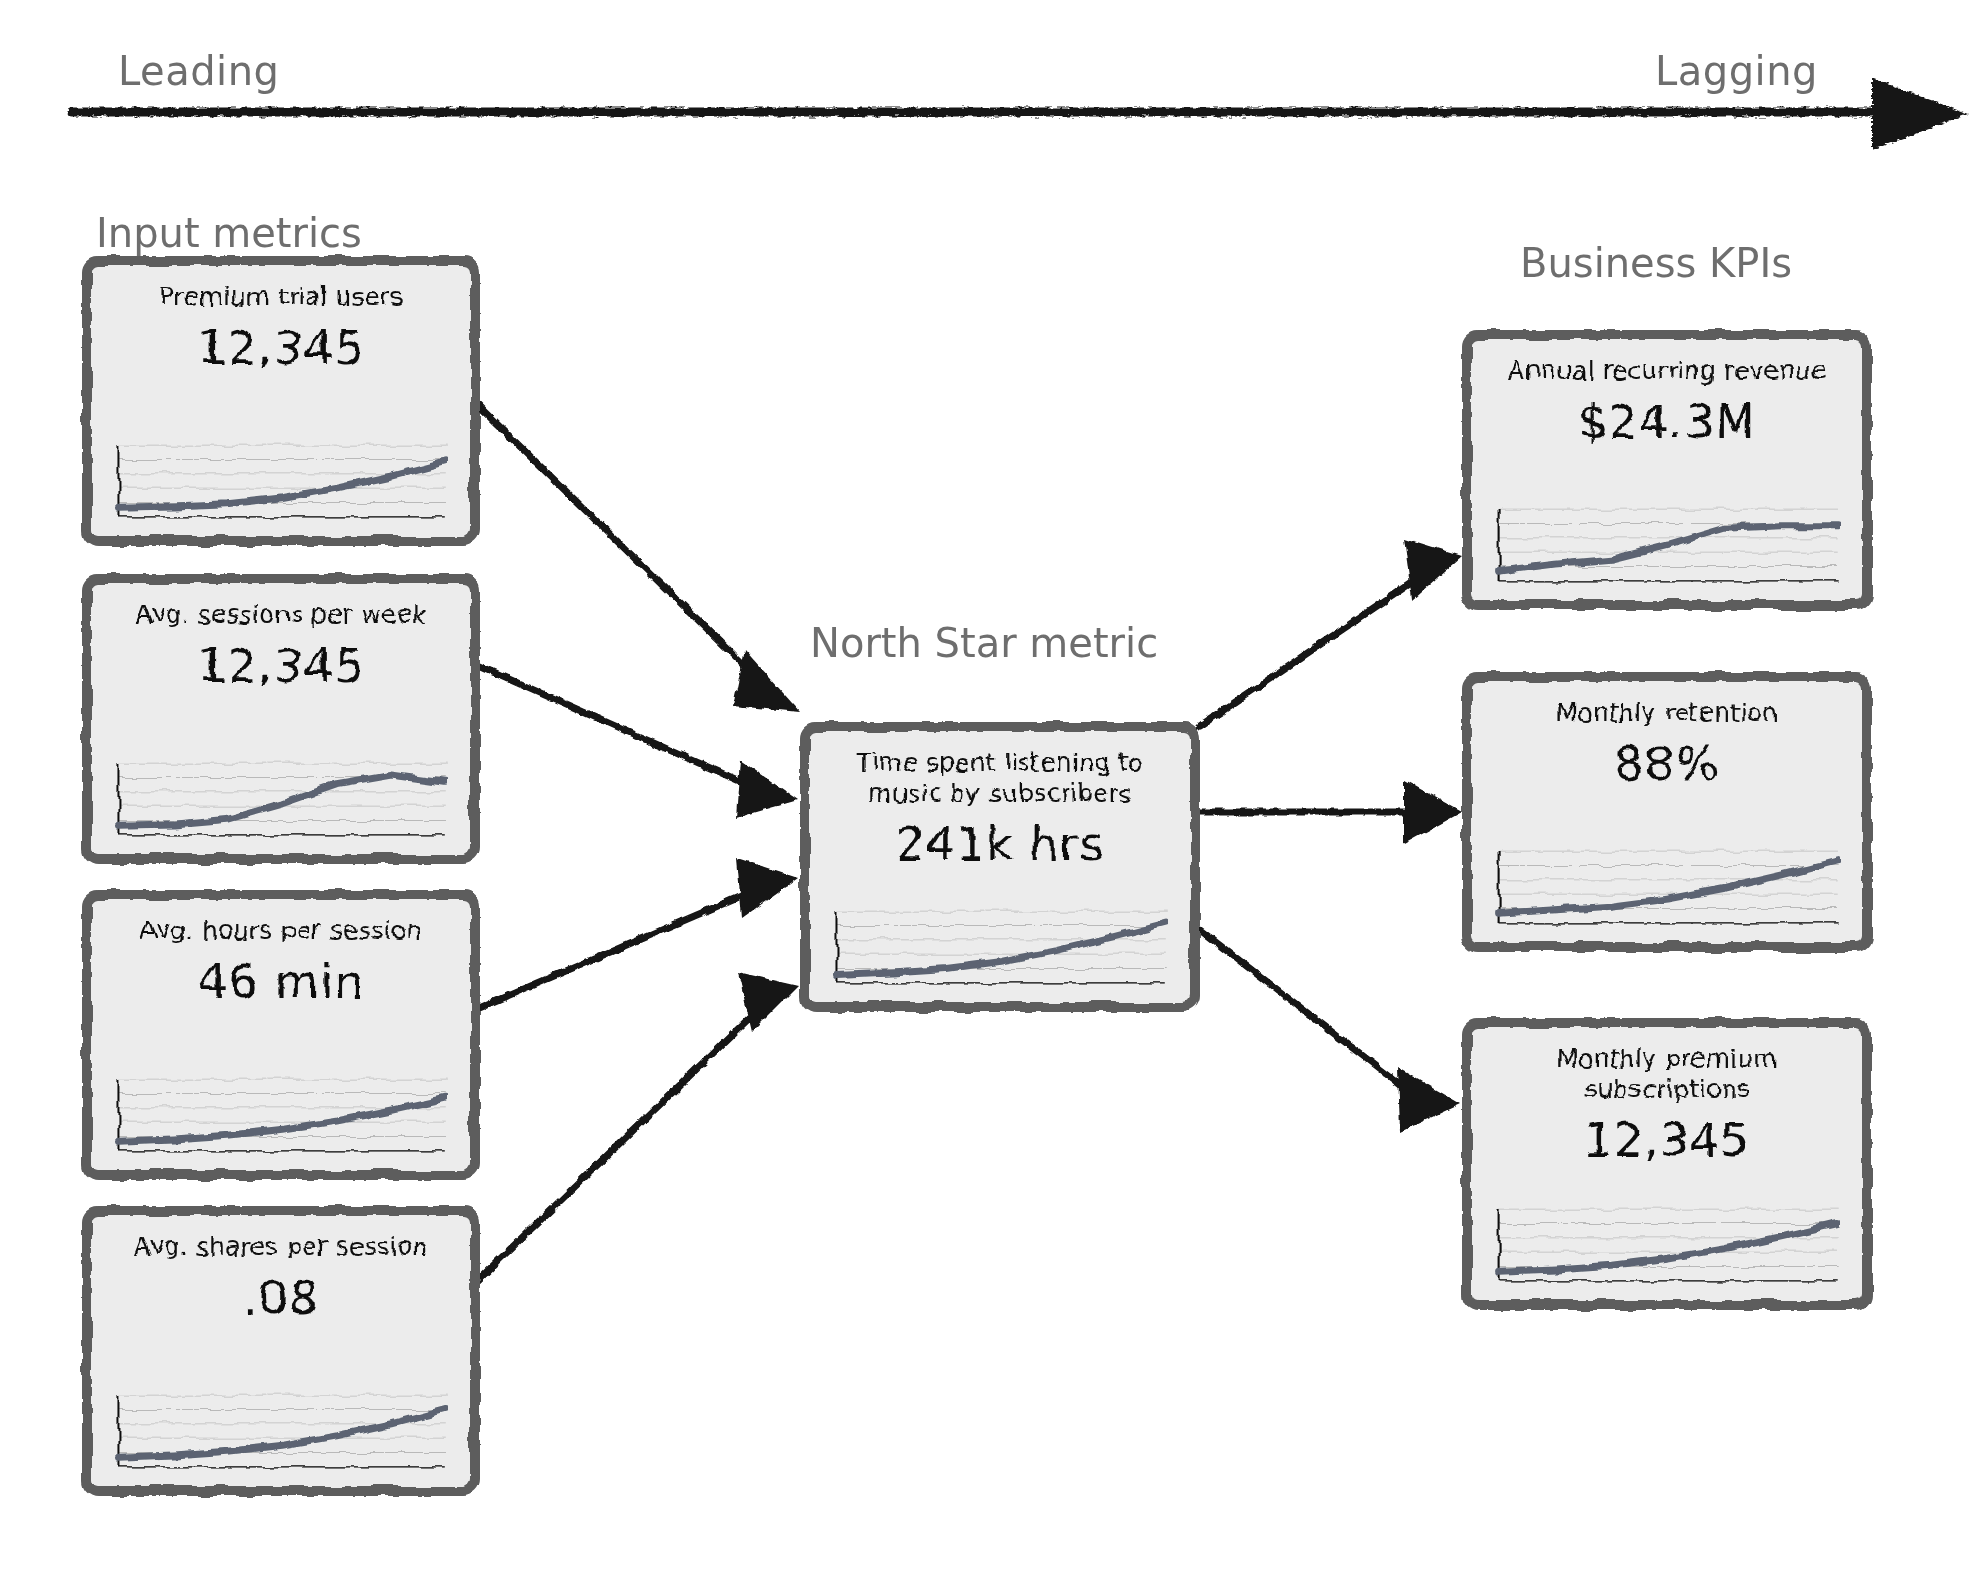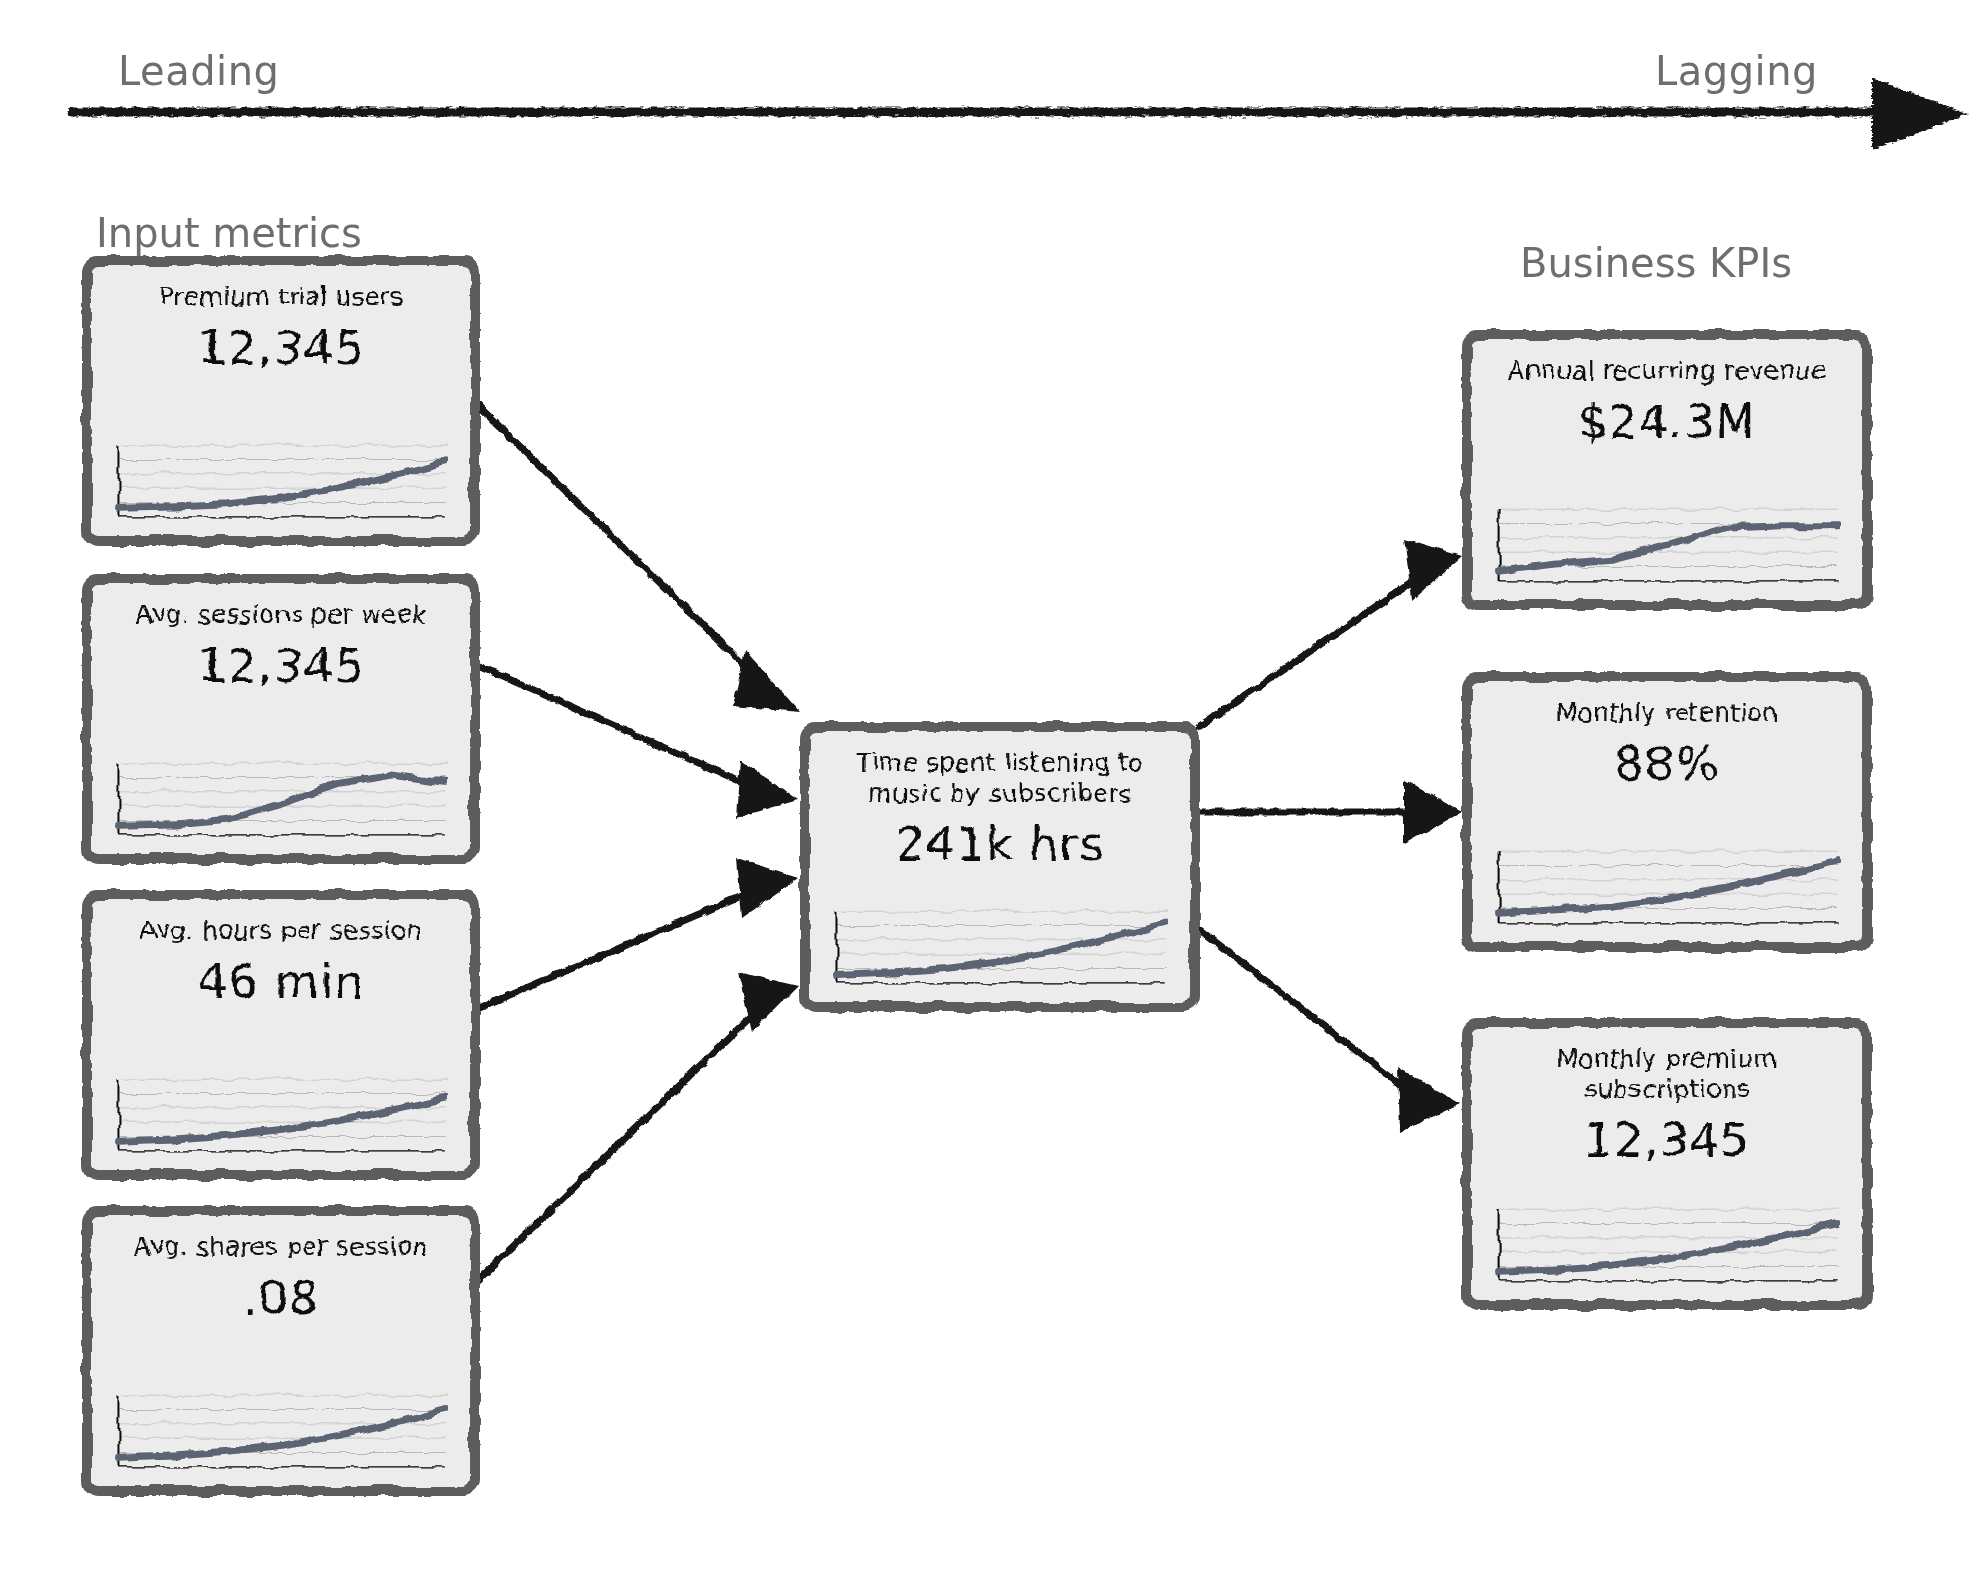--- a/index.html
+++ b/index.html
@@ -124,20 +124,21 @@
     <g filter="url(#roughink)">
       <line x1="1200" y1="930" x2="1420" y2="1100" stroke="#141414" stroke-width="7" stroke-linecap="round"></line>
       <polygon points="1398,1068 1460,1104 1400,1132" fill="#141414"></polygon>
     </g>
   </svg>
 
   <div class="abs axis-label" style="left:98px;top:48px;margin-left:20px;">Leading</div>
   <div class="abs axis-label" style="left:1655px;top:48px;">Lagging</div>
 
   <div class="abs section-heading" style="left:96px;top:178px;margin-top:32px;">Input metrics</div>
+  <div class="abs section-heading" style="left:810px;top:620px;">North Star metric</div>
   <div class="abs section-heading" style="left:1520px;top:240px;">Business KPIs</div>
 
   <div class="card" style="left:82px;top:256px;width:398px;height:290px;">
     <div class="card-title">Premium trial users</div>
     <div class="card-value">12,345</div>
     <div class="card-spark">
         <svg viewBox="0 0 300 100" preserveAspectRatio="none">
           <line x1="4" y1="4" x2="298" y2="4" stroke="#b9b9b9" stroke-width="1.1"></line>
           <line x1="4" y1="22.4" x2="298" y2="22.4" stroke="#b9b9b9" stroke-width="1.1"></line>
           <line x1="4" y1="40.8" x2="298" y2="40.8" stroke="#b9b9b9" stroke-width="1.1"></line>

